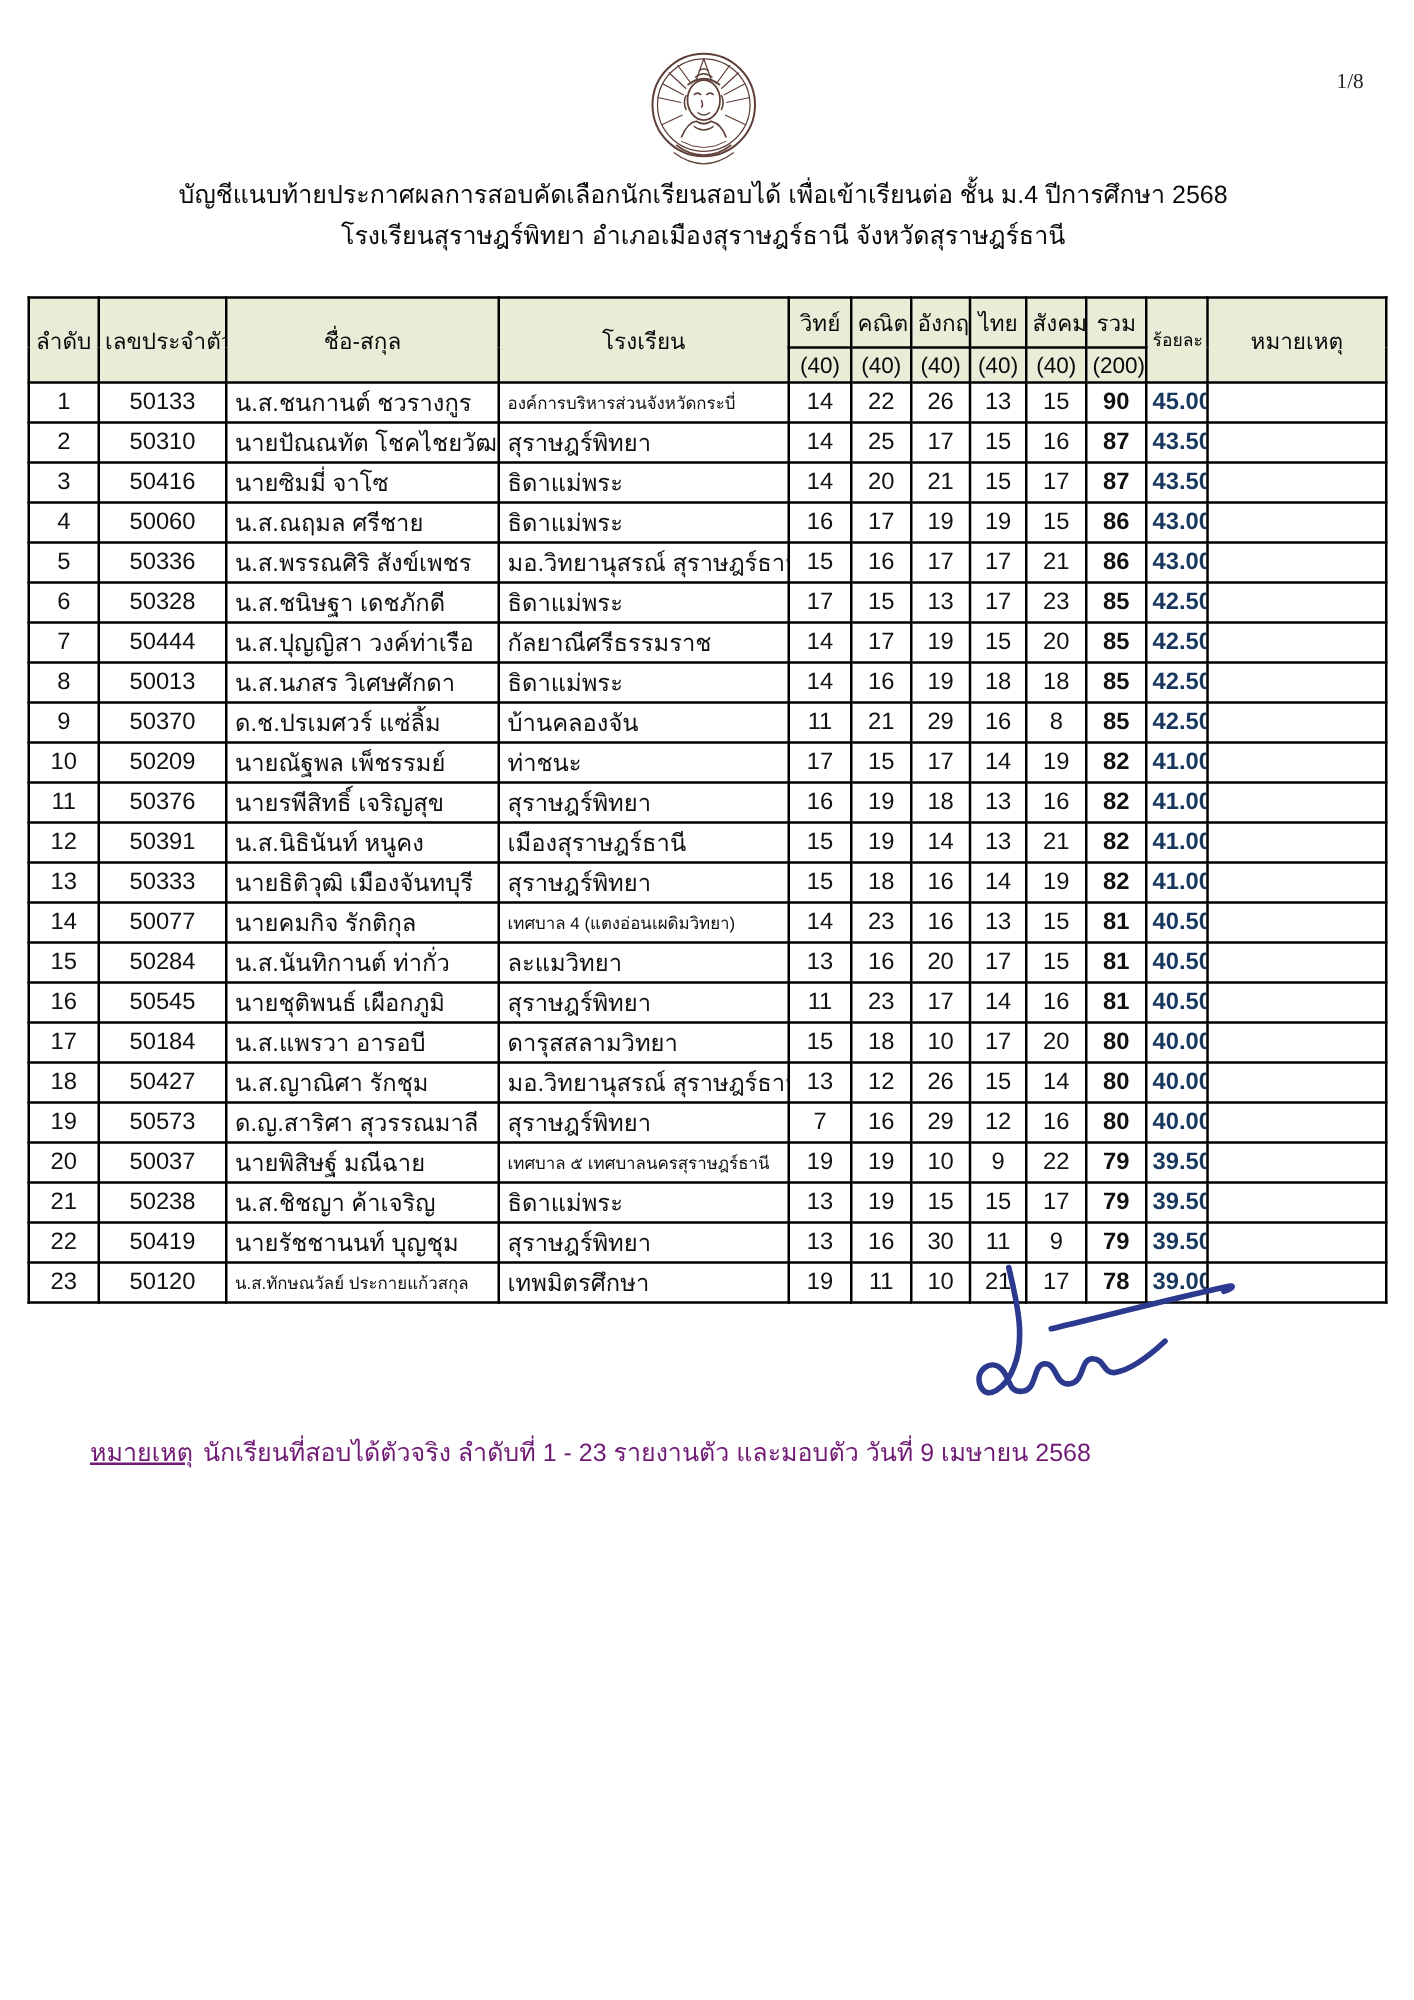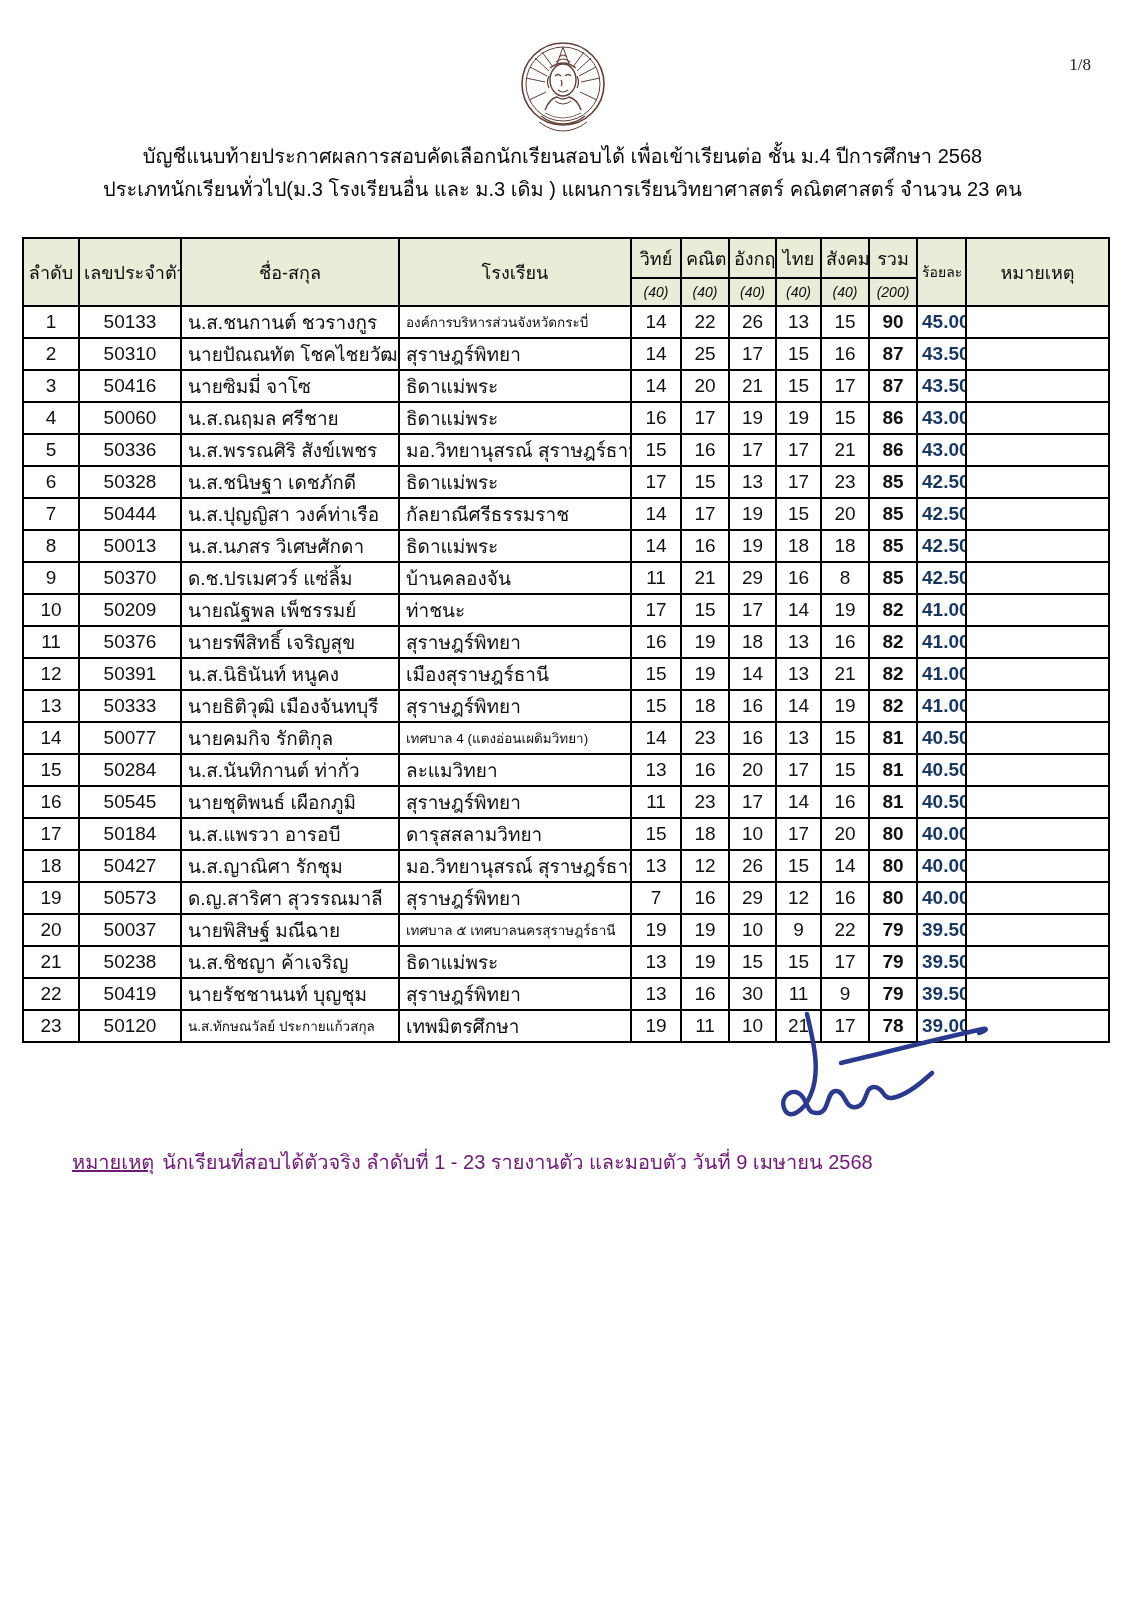--- a/index.html
+++ b/index.html
@@ -34,21 +34,21 @@
   .results-table th,.results-table td{
     border:2px solid #000;
     padding:0 4px;
     overflow:hidden;white-space:nowrap;
   }
   .results-table thead th{
     background:var(--header-bg);
     font-weight:normal;font-size:18px;color:#0a0a0a;
   }
   .results-table thead tr.h1 th{height:38px;}
-  .results-table thead tr.h2 th{height:26px;font-size:14px;font-style:italic;}
+  .results-table thead tr.h2 th{height:26px;font-size:18px;}
   th.small-hdr{font-size:13px;}
   col.c-rank{width:56px;} col.c-id{width:102px;} col.c-name{width:218px;}
   col.c-school{width:232px;} col.c-sc{width:50px;} col.c-sc2{width:48px;}
   col.c-sc3{width:47px;} col.c-sc4{width:45px;} col.c-sc5{width:48px;}
   col.c-tot{width:48px;} col.c-pct{width:49px;} col.c-rem{width:143px;}
   .results-table tbody td{height:29px;font-size:19px;}
   td.num{text-align:center;}
   td.txt{text-align:left;padding-left:6px;font-size:18px;}
   td.txt.xs{font-size:13.5px;border-radius:11px;}
   td.total{text-align:center;font-weight:bold;font-size:20px;}
@@ -91,21 +91,21 @@
 
         <path d="M26 78 q10 8 22 8 q12 0 22 -8" stroke-width="1.3"></path>
         <path d="M24 84 q12 9 24 9 q12 0 24 -9" stroke-width="1"></path>
         <path d="M30 75 q18 10 36 0" stroke-width="0.8"></path>
       </g>
     </svg>
   </div>
 
   <div class="titles">
     <div class="line">บัญชีแนบท้ายประกาศผลการสอบคัดเลือกนักเรียนสอบได้  เพื่อเข้าเรียนต่อ ชั้น ม.4 ปีการศึกษา 2568</div>
-    <div class="line">ประเภทนักเรียนทั่วไป(ม.3 โรงเรียนอื่น และ ม.3 เดิม )  แผนการเรียนวิทยาศาสตร์ คณิตศาสตร์  จำนวน  23  คน</div>
+    <div class="line">โรงเรียนสุราษฎร์พิทยา อำเภอเมืองสุราษฎร์ธานี  จังหวัดสุราษฎร์ธานี</div>
   </div>
 
   <table class="results-table">
     <colgroup>
       <col class="c-rank">
         <col class="c-id">
         <col class="c-name">
         <col class="c-school">
       <col class="c-sc">
         <col class="c-sc2">

